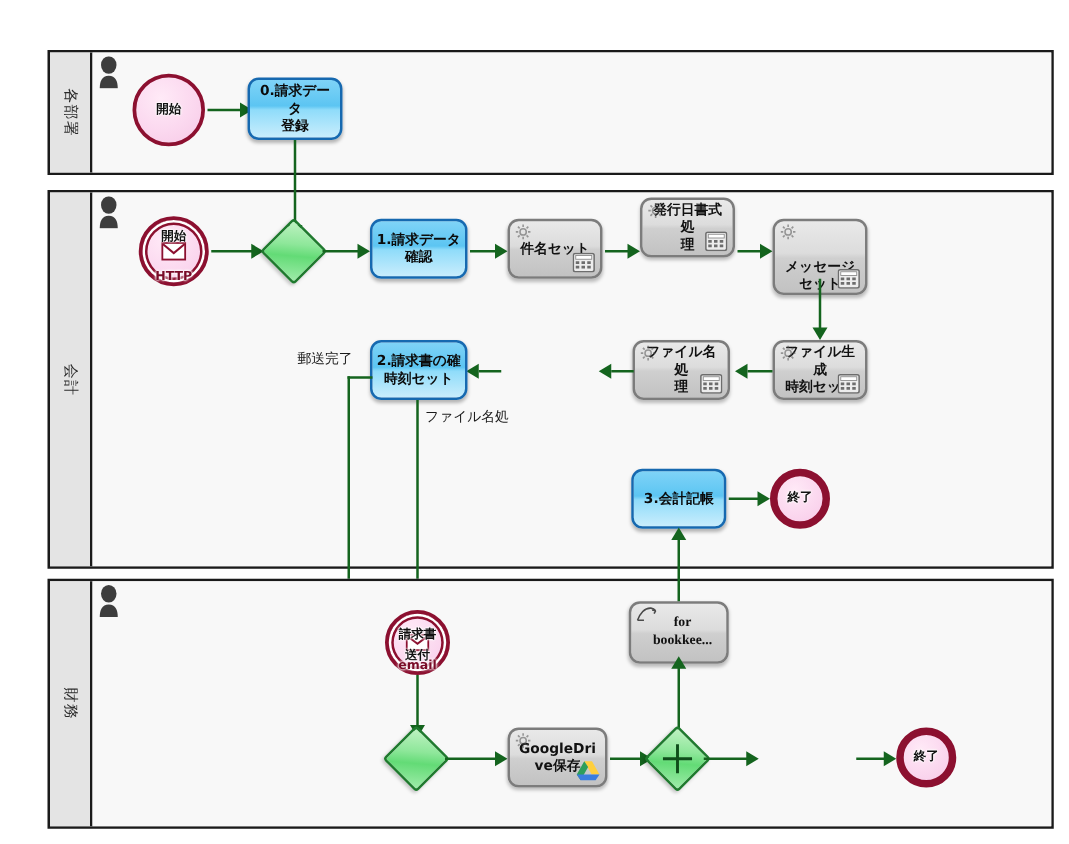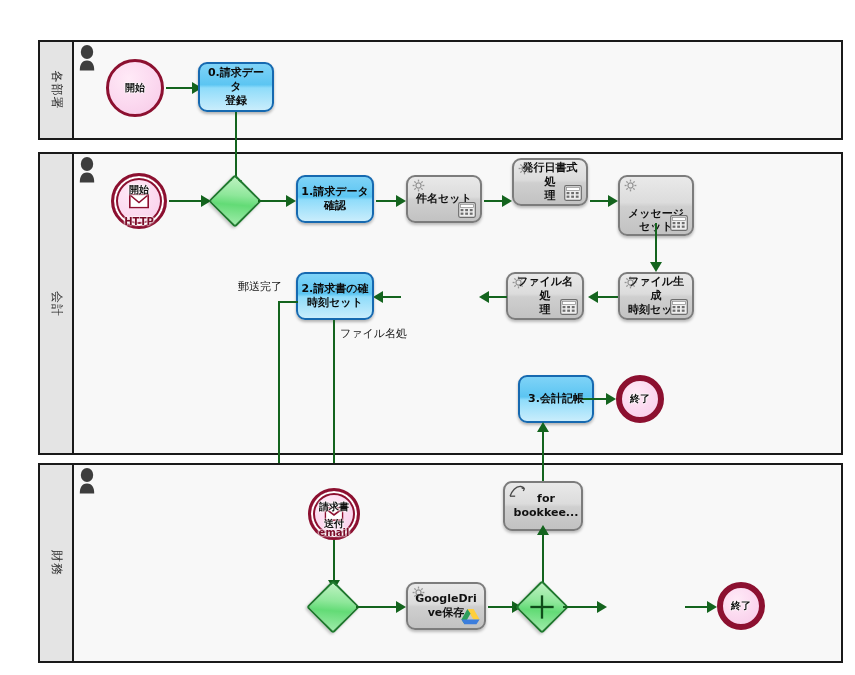--- a/index.html
+++ b/index.html
@@ -385,21 +385,21 @@
   <div class="edge-label" style="left:238px;top:279px;">郵送完了</div>
   <div class="edge edge-h" style="left:278px;top:301px;width:20px;"></div>
   <div class="edge edge-v" style="left:278px;top:301px;height:306px;"></div>
   <div class="edge edge-h" style="left:278px;top:606px;width:28px;"></div>
   <div class="arrow arr-r" style="left:304px;top:601px;"></div>
 
   <div class="edge-label" style="left:340px;top:326px;">ファイル名処</div>
   <div class="edge edge-v" style="left:333px;top:320px;height:164px;"></div>
   <div class="arrow arr-d" style="left:328px;top:480px;"></div>
 
-  <div class="node task-user" style="left:518px;top:375px;width:76px;height:48px;">
+  <div class="node task-user" style="left:505px;top:375px;width:76px;height:48px;">
     <div class="tlabel">
       <span>3.会計記帳</span>
     </div>
   </div>
 
   <div class="edge edge-h" style="left:583px;top:398px;width:25px;"></div>
   <div class="arrow arr-r" style="left:606px;top:393px;"></div>
 
   <div class="node event ev-end" style="left:616px;top:375px;width:48px;height:48px;">
     <span class="ev-label">終了</span>
@@ -431,21 +431,21 @@
 
   <div class="edge edge-v" style="left:333px;top:540px;height:44px;"></div>
   <div class="arrow arr-d" style="left:328px;top:580px;"></div>
 
   <div class="node task-svc" style="left:503px;top:481px;width:80px;height:50px;">
     <svg class="manual-icon" viewBox="0 0 18 15">
       <path d="M1 12 C2 9 3.5 6.5 5.5 4.5 C7.5 2.5 10 1.4 12.5 1.6 C14 1.8 15.5 2.6 16.5 3.8" fill="none" stroke="#4a4a4a" stroke-width="1.4"></path>
       <path d="M16.5 3.8 L13.5 3.2 M16.5 3.8 L15.2 6.4" fill="none" stroke="#4a4a4a" stroke-width="1.4"></path>
       <path d="M1 12 L6.5 12" fill="none" stroke="#4a4a4a" stroke-width="1.4"></path>
     </svg>
-    <div class="tlabel" style="padding-left:10px;">
+    <div class="tlabel" style="padding-left:10px;font-family:Liberation Serif, serif;">
       <span>for</span><br>
       <span>bookkee...</span>
     </div>
   </div>
 
   <div class="edge edge-v" style="left:542px;top:430px;height:51px;"></div>
   <div class="arrow arr-u" style="left:537px;top:422px;"></div>
 
   <div class="edge edge-v" style="left:542px;top:531px;height:52px;"></div>
   <div class="arrow arr-u" style="left:537px;top:525px;"></div>

